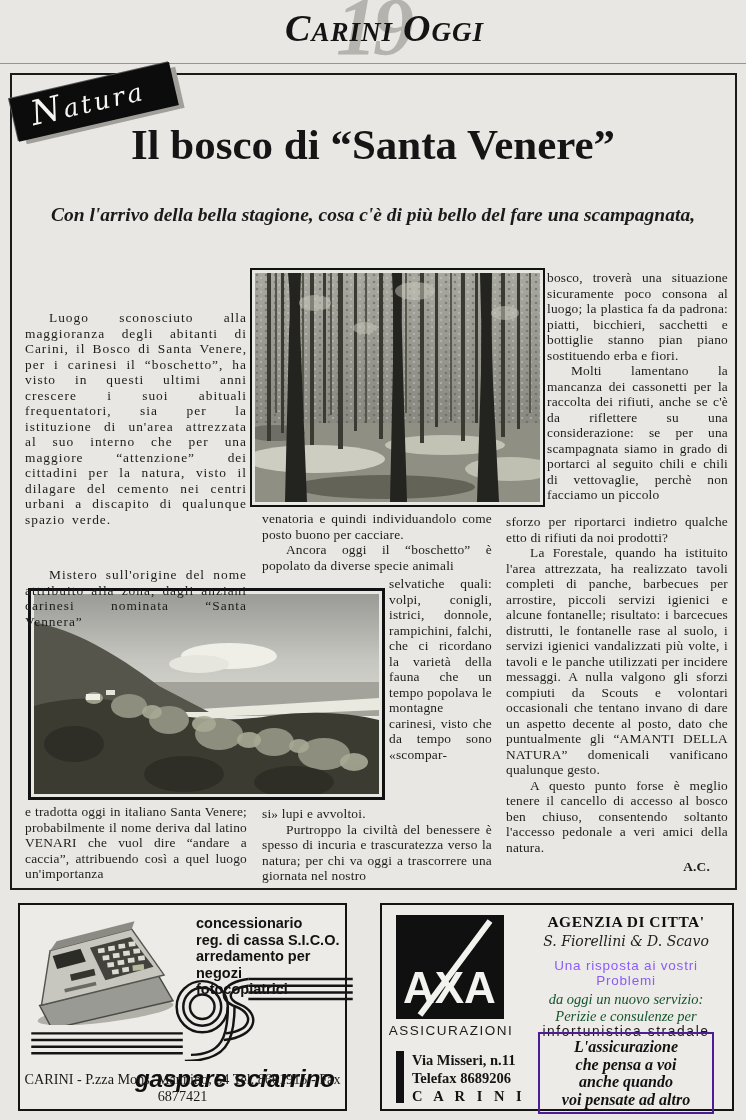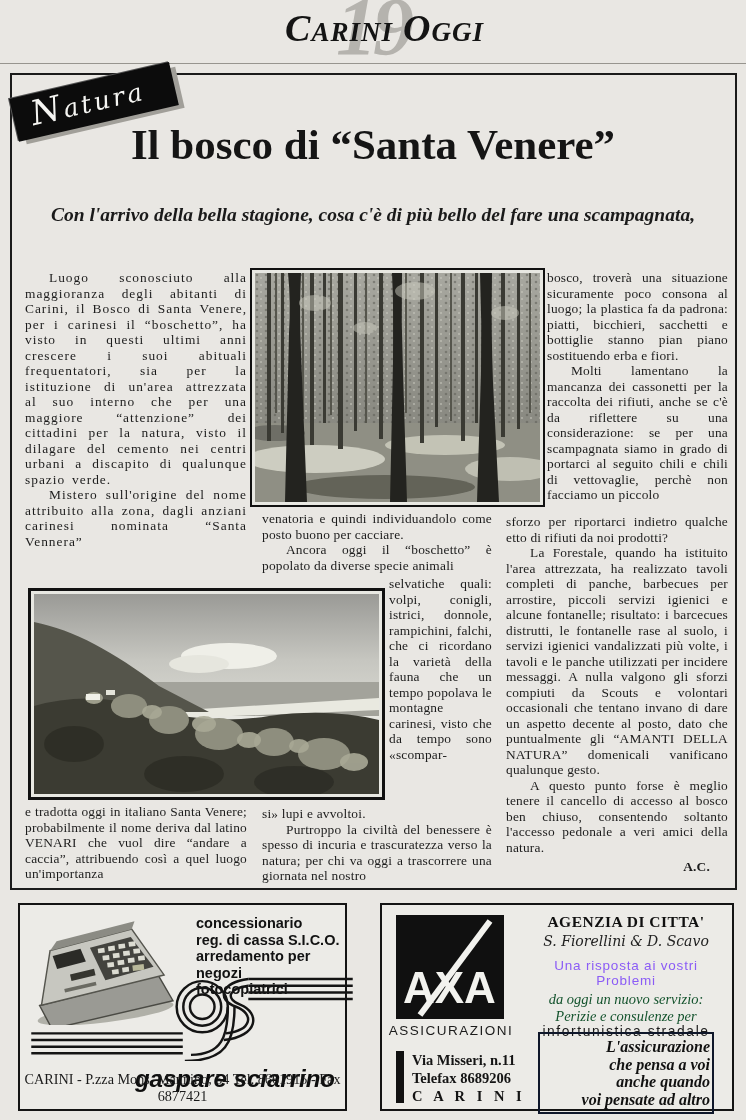--- a/index.html
+++ b/index.html
@@ -30,21 +30,21 @@
   .photo{position:absolute;border:2px solid #111;background:#e8e8e2;box-sizing:border-box;padding:3px;}
   .photo svg{display:block;width:100%;height:100%;}
   .photo1{left:250px;top:268px;width:295px;height:239px;}
   .photo2{left:28px;top:588px;width:357px;height:212px;border-width:3px;}
   
   .tblock{position:absolute;}
   .tblock p{margin:0;text-align:justify;font-size:13.4px;line-height:15.5px;
             letter-spacing:0.2px;color:#1c1c1c;hyphens:auto;}
   .tblock p.ind{text-indent:24px;}
   .col1a{left:25px;top:270px;width:222px;}
-  .col1a p{letter-spacing:1px;word-spacing:2.5px;}
+  .col1a p{letter-spacing:1px;word-spacing:2.5px;margin-top:40px;}
   .col1b{left:25px;top:804px;width:222px;}
   .col2a{left:262px;top:511px;width:230px;}
   .col2wrap{left:389px;top:576px;width:103px;}
   .col2b{left:262px;top:806px;width:230px;}
   .col3a{left:547px;top:270px;width:181px;}
   .col3b{left:506px;top:514px;width:222px;}
   .byline{margin-top:4px !important;text-align:right !important;padding-right:18px;font-weight:bold;}
   
   .ad{position:absolute;top:903px;height:208px;border:2px solid #141414;background:#ecebe7;box-sizing:border-box;}
   .ad-left{left:18px;width:329px;}
@@ -62,22 +62,22 @@
   .axa-addr{position:absolute;left:14px;top:146px;display:flex;gap:8px;}
   .addr-bar{width:8px;height:52px;background:#111;}
   .addr-lines{font-weight:bold;font-size:14.5px;line-height:18px;color:#141414;}
   .addr-carini{letter-spacing:4px;}
   .agency{position:absolute;left:142px;top:8px;width:204px;text-align:center;}
   .agency-title{font-weight:bold;font-size:15.5px;letter-spacing:0.5px;color:#101010;}
   .agency-names{font-style:italic;font-size:14px;margin-top:2px;color:#222;font-family:"DejaVu Serif",serif;}
   .tag1{font-family:"Liberation Sans",sans-serif;font-size:13.5px;letter-spacing:0.8px;margin-top:9px;color:#8b5cf6;}
   .tag23{font-style:italic;font-size:14.5px;line-height:16.5px;margin-top:3px;color:#14532d;}
   .tag4{font-family:"Liberation Sans",sans-serif;font-size:13.8px;letter-spacing:1.6px;color:#1a1a1a;}
-  .slogan-box{position:absolute;left:156px;top:127px;width:168px;border:2px solid #0f172a;
-              padding:4px 2px;text-align:right;font-style:italic;font-weight:bold;
+  .slogan-box{position:absolute;left:156px;top:127px;width:168px;border:2px solid #4c1d95;
+              padding:4px 2px;text-align:center;font-style:italic;font-weight:bold;
               font-size:16px;line-height:17.5px;color:#111;}
 </style>
 </head>
 <body>
 
 <div class="page">
 
   <header class="masthead">
     <div class="pagenum">19</div>
     <h1 class="mast-title"><span class="w1">Carini</span><span class="w2">Oggi</span></h1>

